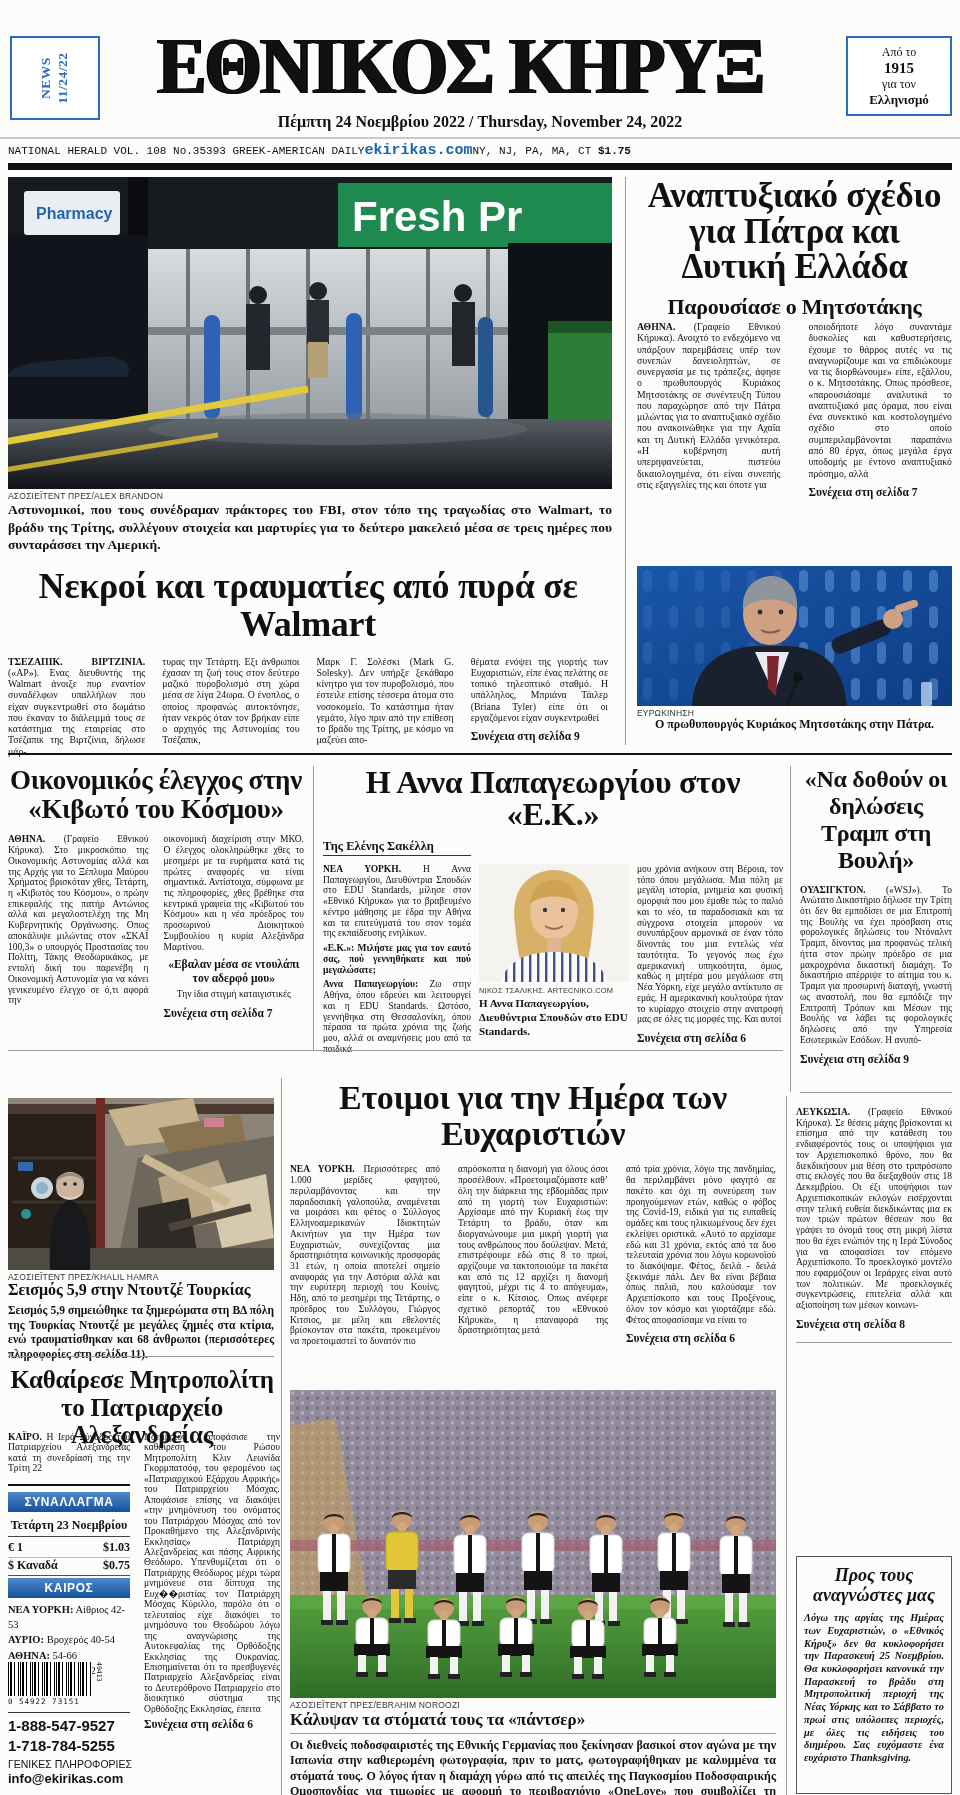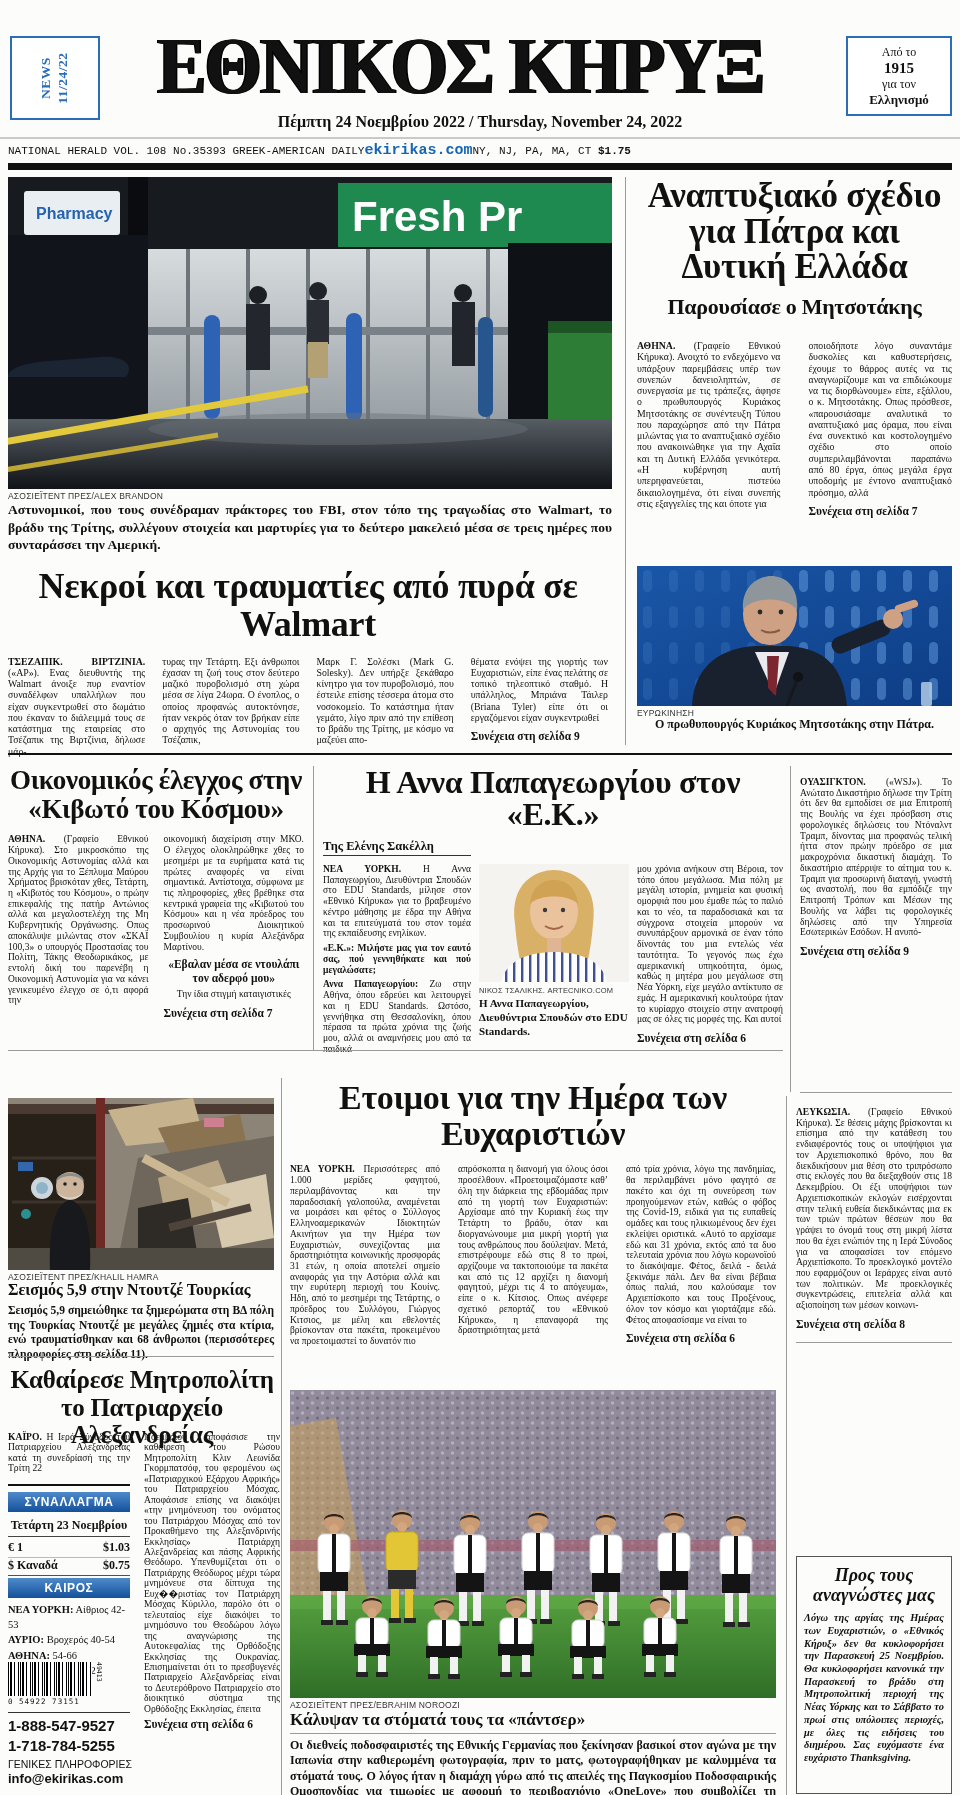--- a/index.html
+++ b/index.html
@@ -117,21 +117,21 @@
   </svg>
 </figure>
 <div class="abs credit" style="left:8px;top:491px;width:604px">ΑΣΟΣΙΕΪΤΕΝΤ ΠΡΕΣ/ALEX BRANDON</div>
 <div class="abs caption-b" style="left:8px;top:501px;width:604px">Αστυνομικοί, που τους συνέδραμαν πράκτορες του FBI, στον τόπο της τραγωδίας στο Walmart, το βράδυ της Τρίτης, συλλέγουν στοιχεία και μαρτυρίες για το δεύτερο μακελειό μέσα σε τρεις ημέρες που συνταράσσει την Αμερική.</div>
 
 <div class="abs vdiv" style="left:625px;top:177px;height:568px"></div>
 
 <div class="abs" style="left:637px;top:178px;width:315px">
   <div class="hl" style="font-size:35px;line-height:1.02">Αναπτυξιακό σχέδιο για Πάτρα και Δυτική Ελλάδα</div>
   <div class="hl" style="font-size:22px;margin-top:9px">Παρουσίασε ο Μητσοτάκης</div>
-  <div class="cols" style="gap:28px;margin-top:20px">
+  <div class="cols" style="gap:28px;margin-top:1px">
     <div class="sm" style="flex:1"><span class="lead">ΑΘΗΝΑ.</span><span> (Γραφείο Εθνικού Κήρυκα). Ανοιχτό το ενδεχόμενο να υπάρξουν παρεμβάσεις υπέρ των συνεπών δανειοληπτών, σε συνεργασία με τις τράπεζες, άφησε ο πρωθυπουργός Κυριάκος Μητσοτάκης σε συνέντευξη Τύπου που παραχώρησε από την Πάτρα μιλώντας για το αναπτυξιακό σχέδιο που ανακοινώθηκε για την Αχαΐα και τη Δυτική Ελλάδα γενικότερα. «Η κυβέρνηση αυτή υπερηφανεύεται, πιστεύω δικαιολογημένα, ότι είναι συνεπής στις εξαγγελίες της και όποτε για</span></div>
     <div style="flex:1">
       <div class="sm">οποιοδήποτε λόγο συναντάμε δυσκολίες και καθυστερήσεις, έχουμε το θάρρος αυτές να τις αναγνωρίζουμε και να επιδιώκουμε να τις διορθώνουμε» είπε, εξάλλου, ο κ. Μητσοτάκης. Οπως πρόσθεσε, «παρουσιάσαμε αναλυτικά το αναπτυξιακό μας όραμα, που είναι ένα συνεκτικό και κοστολογημένο σχέδιο στο οποίο συμπεριλαμβάνονται παραπάνω από 80 έργα, όπως μεγάλα έργα υποδομής με έντονο αναπτυξιακό πρόσημο, αλλά</div>
       <div class="cont">Συνέχεια στη σελίδα 7</div>
     </div>
   </div>
 </div>
 
 <figure class="abs" style="left:637px;top:566px;width:315px;height:140px">
   <svg width="315" height="140" viewBox="0 0 315 140">
@@ -235,20 +235,21 @@
     <div style="width:146px">
       <div class="xs">μου χρόνια ανήκουν στη Βέροια, τον τόπο όπου μεγάλωσα. Μια πόλη με μεγάλη ιστορία, μνημεία και φυσική ομορφιά που μου έμαθε πώς το παλιό και το νέο, τα παραδοσιακά και τα σύγχρονα στοιχεία μπορούν να συνυπάρξουν αρμονικά σε έναν τόπο δίνοντάς του μια εντελώς νέα ταυτότητα. Το γεγονός πως έχω αμερικανική υπηκοότητα, όμως, καθώς η μητέρα μου μεγάλωσε στη Νέα Υόρκη, είχε μεγάλο αντίκτυπο σε εμάς. Η αμερικανική κουλτούρα ήταν το κυρίαρχο στοιχείο στην ανατροφή μας σε όλες τις μορφές της. Και αυτοί</div>
       <div class="cont">Συνέχεια στη σελίδα 6</div>
     </div>
   </div>
 </div>
 
 <div class="abs vdiv" style="left:790px;top:766px;height:326px"></div>
 
 <div class="abs" style="left:800px;top:766px;width:152px">
+  <div class="hl" style="font-size:24px;line-height:1.12">«Να δοθούν οι δηλώσεις Τραμπ στη Βουλή»</div>
   <div class="xs" style="margin-top:11px"><span class="lead">ΟΥΑΣΙΓΚΤΟΝ.</span><span> («WSJ»). Το Ανώτατο Δικαστήριο δήλωσε την Τρίτη ότι δεν θα εμποδίσει σε μια Επιτροπή της Βουλής να έχει πρόσβαση στις φορολογικές δηλώσεις του Ντόναλντ Τραμπ, δίνοντας μια προφανώς τελική ήττα στον πρώην πρόεδρο σε μια μακροχρόνια δικαστική διαμάχη. Το δικαστήριο απέρριψε το αίτημα του κ. Τραμπ για προσωρινή διαταγή, γνωστή ως αναστολή, που θα εμπόδιζε την Επιτροπή Τρόπων και Μέσων της Βουλής να λάβει τις φορολογικές δηλώσεις από την Υπηρεσία Εσωτερικών Εσόδων. Η ανυπό-</span></div>
   <div class="cont">Συνέχεια στη σελίδα 9</div>
 </div>
 
 <div class="abs hdiv" style="left:8px;top:1050px;width:775px"></div>
 <div class="abs hdiv" style="left:800px;top:1092px;width:152px"></div>
 
 <div class="abs vdiv" style="left:281px;top:1078px;height:717px"></div>
 <div class="abs vdiv" style="left:786px;top:1096px;height:699px"></div>
 

